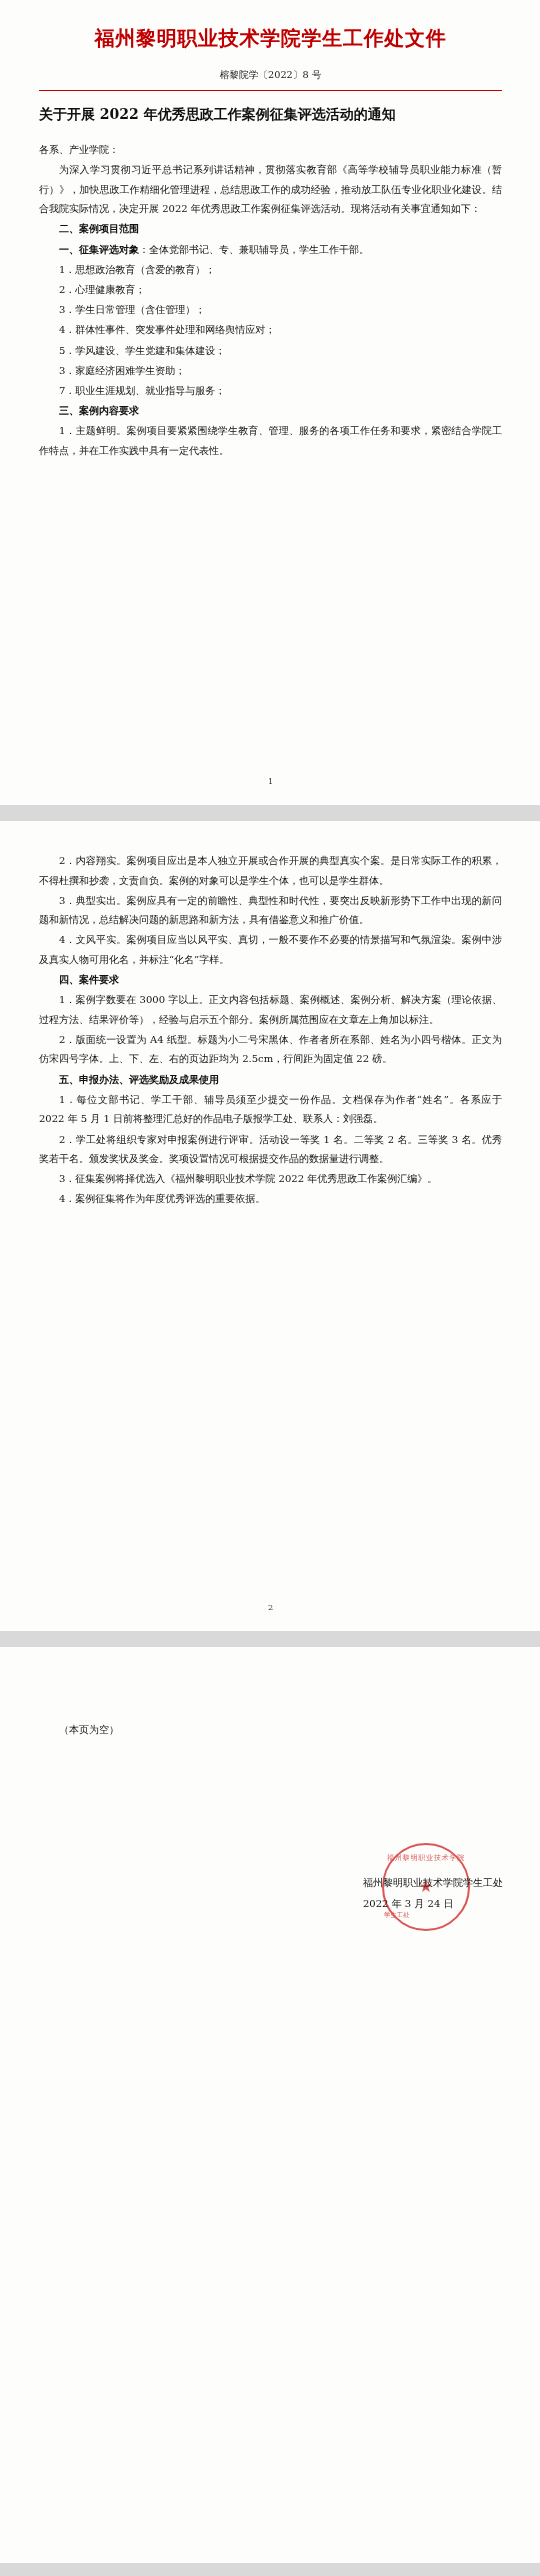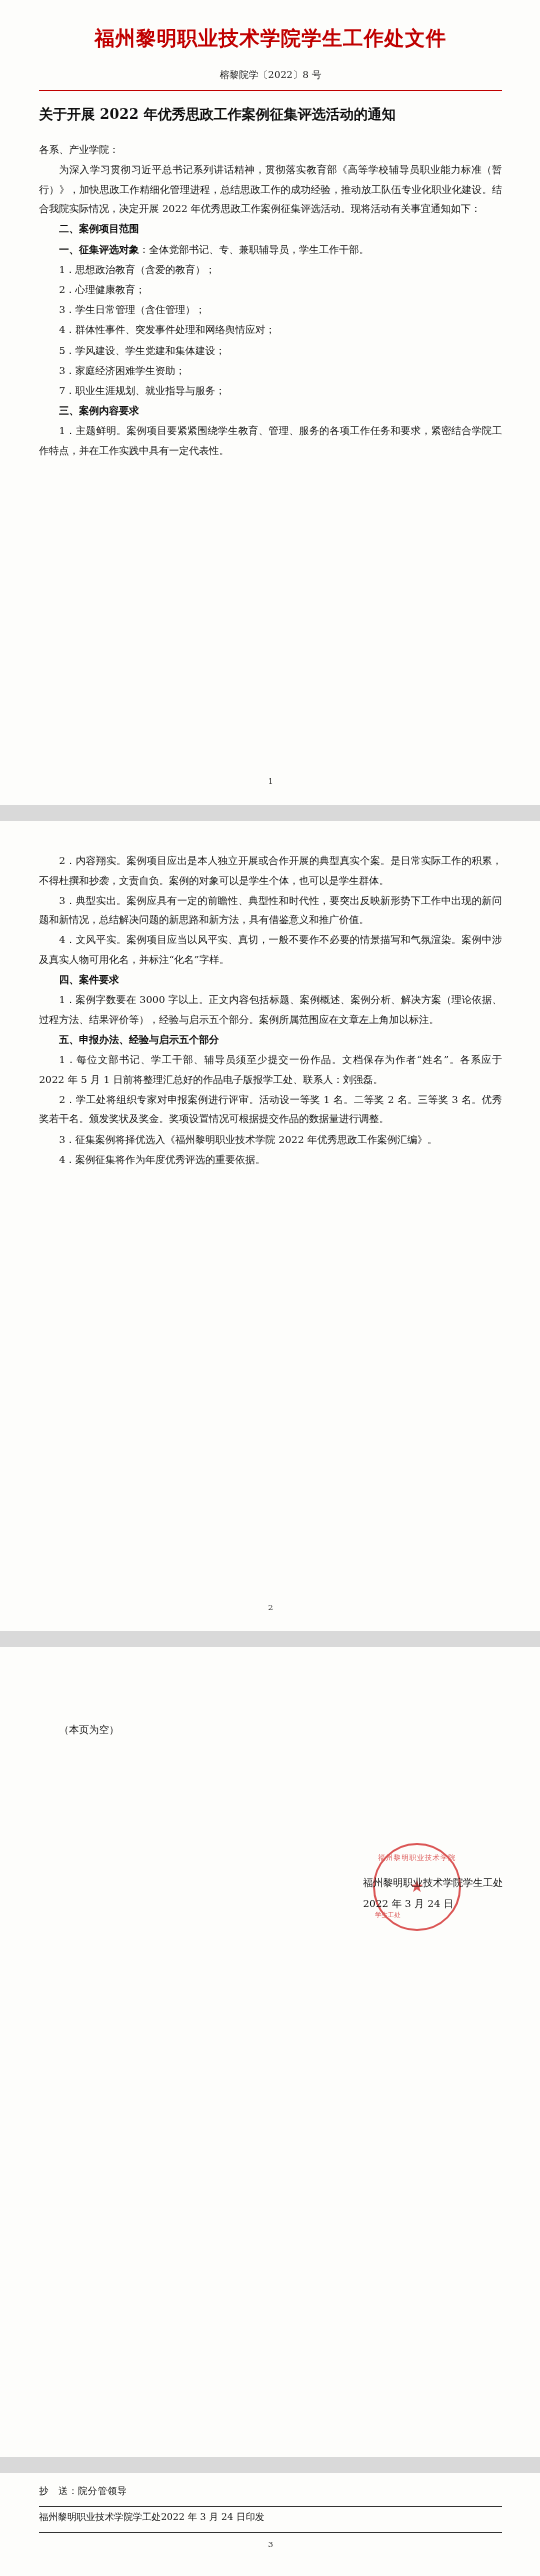--- a/index.html
+++ b/index.html
@@ -14,21 +14,21 @@
   .page {
     width: 541px;
     background: #fdfdfb;
     position: relative;
     box-sizing: border-box;
     margin-bottom: 16px;
     overflow: hidden;
   }
   .page-1 { height: 805px; padding: 21px 39px 0 39px; }
   .page-2 { height: 810px; padding: 30px 39px 0 39px; }
-  .page-3 { height: 810px; padding: 30px 56px 0 39px; }
+  .page-3 { height: 916px; padding: 30px 56px 0 39px; }
   .page-4 { height: 136px; padding: 12px 39px 0 39px; }
 
   .doc-title {
     text-align: center;
     color: #c00000;
     font-family: "DejaVu Serif", "Liberation Serif", serif;
     font-weight: bold;
     font-size: 20px;
     letter-spacing: 0.7px;
     line-height: 1.2;
@@ -99,21 +99,21 @@
     right: 38px;
     top: 225px;
     text-align: left;
     font-family: "DejaVu Serif", "Liberation Serif", serif;
     font-size: 10px;
     color: #111;
     line-height: 2.1;
   }
   .seal {
     position: absolute;
-    right: 80px;
+    right: 71px;
     top: 196px;
     width: 84px;
     height: 84px;
     border: 2.2px solid #d02020;
     border-radius: 50%;
     opacity: 0.75;
     pointer-events: none;
     text-decoration: underline;
   }
   .seal-star {
@@ -214,22 +214,23 @@
 
 <div class="page page-2">
   <div class="body-text">
 
     <p class="p-i2">2．内容翔实。案例项目应出是本人独立开展或合作开展的典型真实个案。是日常实际工作的积累，不得杜撰和抄袭，文责自负。案例的对象可以是学生个体，也可以是学生群体。</p>
     <p class="p-i2">3．典型实出。案例应具有一定的前瞻性、典型性和时代性，要突出反映新形势下工作中出现的新问题和新情况，总结解决问题的新思路和新方法，具有借鉴意义和推广价值。</p>
     <p class="p-i2">4．文风平实。案例项目应当以风平实、真切，一般不要作不必要的情景描写和气氛渲染。案例中涉及真实人物可用化名，并标注“化名”字样。</p>
 
     <p class="p-i2 b">四、案件要求</p>
     <p class="p-i2">1．案例字数要在 3000 字以上。正文内容包括标题、案例概述、案例分析、解决方案（理论依据、过程方法、结果评价等），经验与启示五个部分。案例所属范围应在文章左上角加以标注。</p>
-
-    <p class="p-i2 b">五、申报办法、经验与启示五个部分</p>
+    <p class="p-i2">2．版面统一设置为 A4 纸型。标题为小二号宋黑体、作者者所在系部、姓名为小四号楷体。正文为仿宋四号字体。上、下、左、右的页边距均为 2.5cm，行间距为固定值 22 磅。</p>
+
+    <p class="p-i2 b">五、申报办法、评选奖励及成果使用</p>
     <p class="p-i2">1．每位文部书记、学工干部、辅导员须至少提交一份作品。文档保存为作者“姓名”。各系应于 2022 年 5 月 1 日前将整理汇总好的作品电子版报学工处、联系人：刘强磊。</p>
     <p class="p-i2">2．学工处将组织专家对申报案例进行评审。活动设一等奖 1 名。二等奖 2 名。三等奖 3 名。优秀奖若干名。颁发奖状及奖金。奖项设置情况可根据提交作品的数据量进行调整。</p>
     <p class="p-i2">3．征集案例将择优选入《福州黎明职业技术学院 2022 年优秀思政工作案例汇编》。</p>
     <p class="p-i2">4．案例征集将作为年度优秀评选的重要依据。</p>
 
   </div>
 
   <div class="page-num">2</div>
 </div>
 

